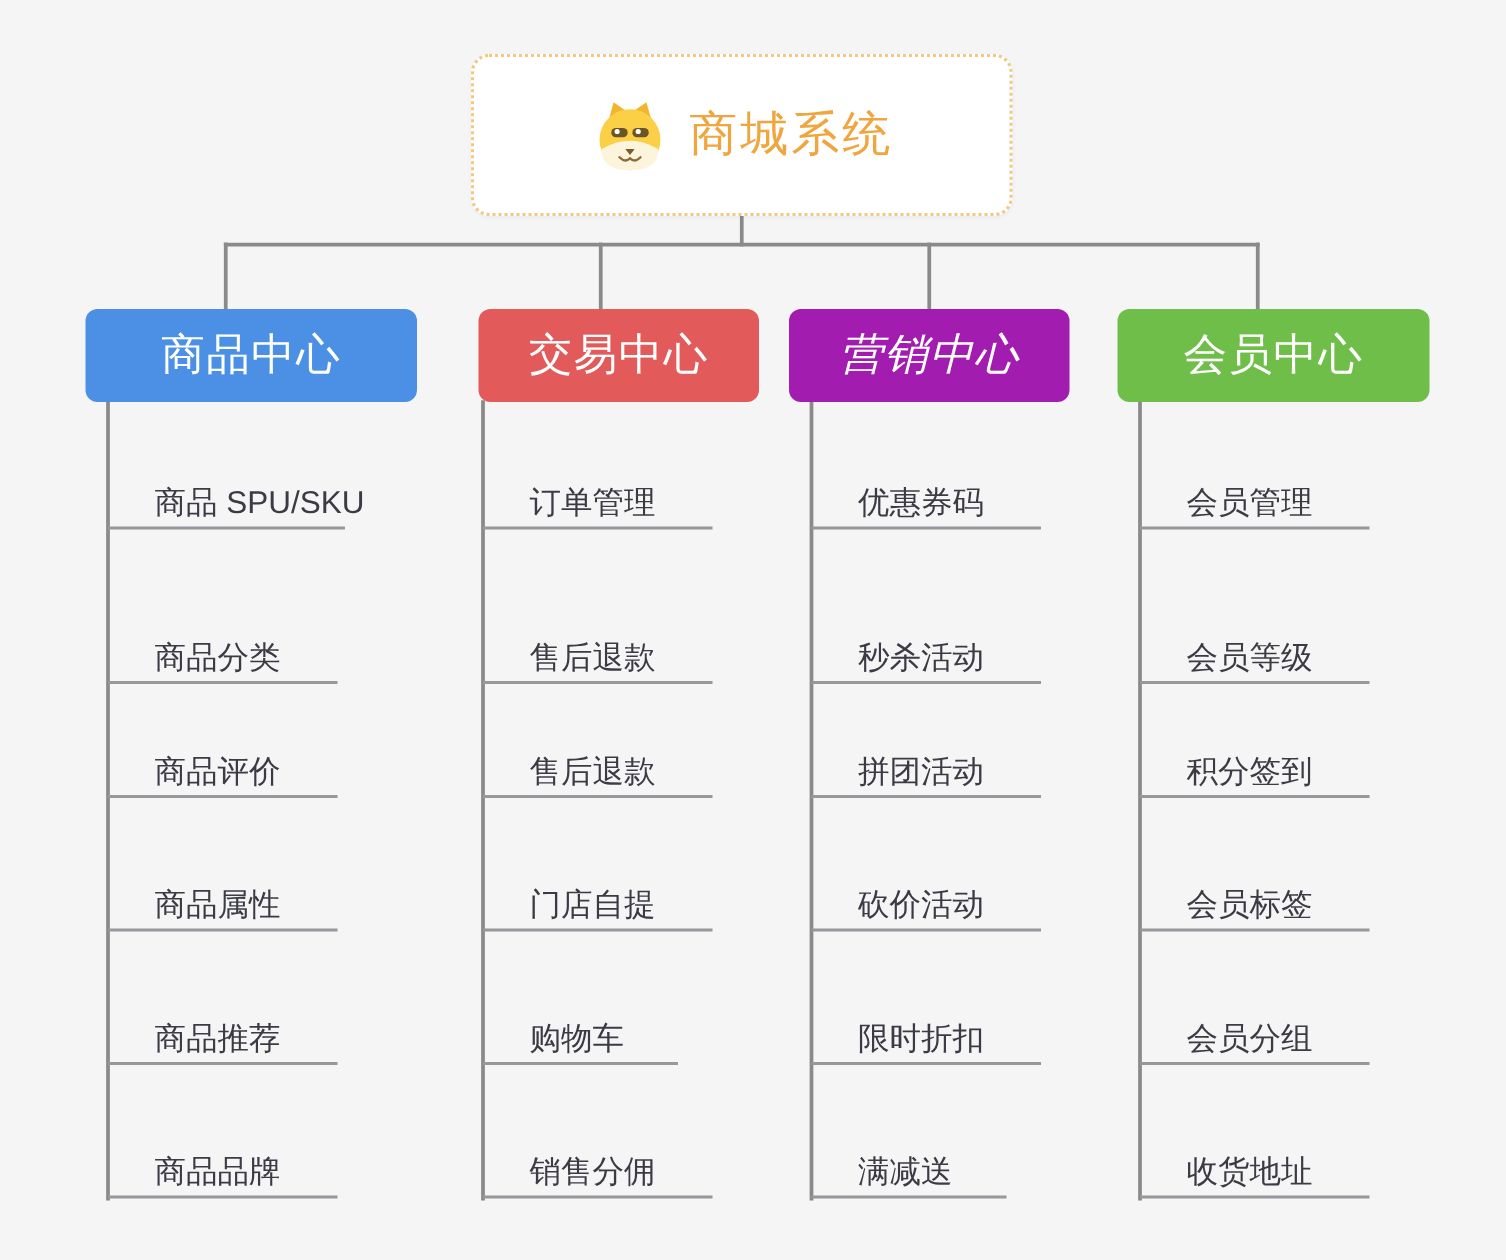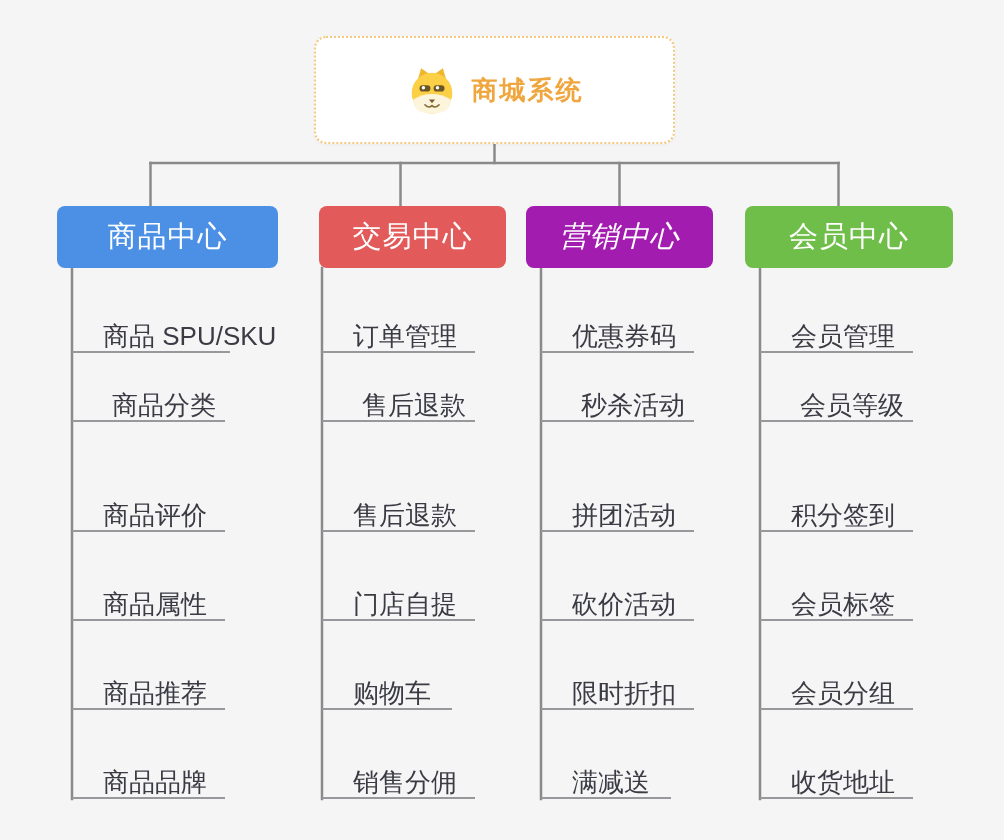--- a/index.html
+++ b/index.html
@@ -22,51 +22,50 @@
   .root{
     position:absolute;left:314px;top:36px;width:361px;height:108px;
     box-sizing:border-box;
     background:var(--node-bg,#fff);
     border:2px dotted var(--root-border,#f4c87e);
     border-radius:12px;
     display:flex;align-items:center;justify-content:center;gap:14px;
     box-shadow:0 1px 3px rgba(0,0,0,0.04);
   }
   .root-label{
-    font-size:26px;
+    font-size:32px;
     color:var(--root-text,#f0a63e);
     letter-spacing:2px;
-    font-weight:bold;
   }
   .dog{width:52px;height:50px;display:block;}
   .branch{
     position:absolute;top:206px;height:62px;
     border-radius:8px;
     display:flex;align-items:center;justify-content:center;
     color:#ffffff;font-size:29px;letter-spacing:1px;
     cursor:default;
   }
   .b0{left:57px;width:221px;}
   .b1{left:307px;width:187px;}
   .b2{left:526px;width:187px;}
   .b3{left:745px;width:208px;}
   .child{
     position:absolute;height:30px;line-height:30px;
     padding-left:31px;
     width:122px;
     border-bottom:2px solid var(--underline,#97979c);
-    font-size:26px;
+    font-size:21px;
     color:var(--child-text,#3b3b44);
     white-space:nowrap;
     overflow:visible;
   }
   .child.wide{width:127px;}
   .child.narrow{width:99px;}
   .col0{left:72px;}  .col1{left:322px;} .col2{left:541px;} .col3{left:760px;}
-  .row0{top:321px;} .row1{top:390px;text-align:center;} .row2{top:500px;}
+  .row0{top:321px;} .row1{top:424px;} .row2{top:500px;}
   .row3{top:589px;} .row4{top:678px;} .row5{top:767px;}
 </style>
 </head>
 <body>
 
 <div class="canvas">
 
   <svg class="connectors" viewBox="0 0 1004 840" xmlns="http://www.w3.org/2000/svg" style="stroke: rgb(138, 138, 138);">
     <path d="M494.5 144 V163"></path>
     <path d="M150.5 163 H838.5"></path>

